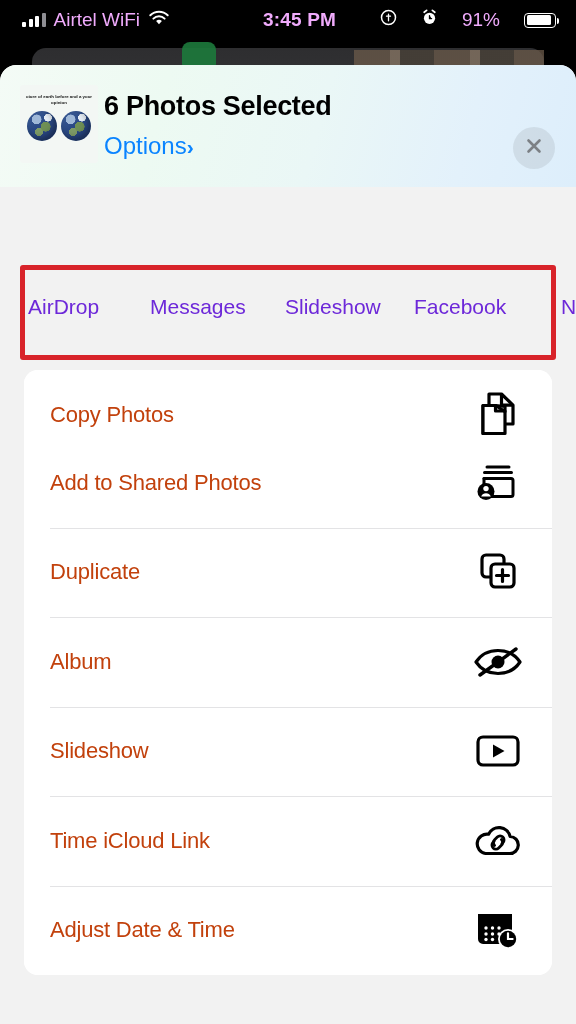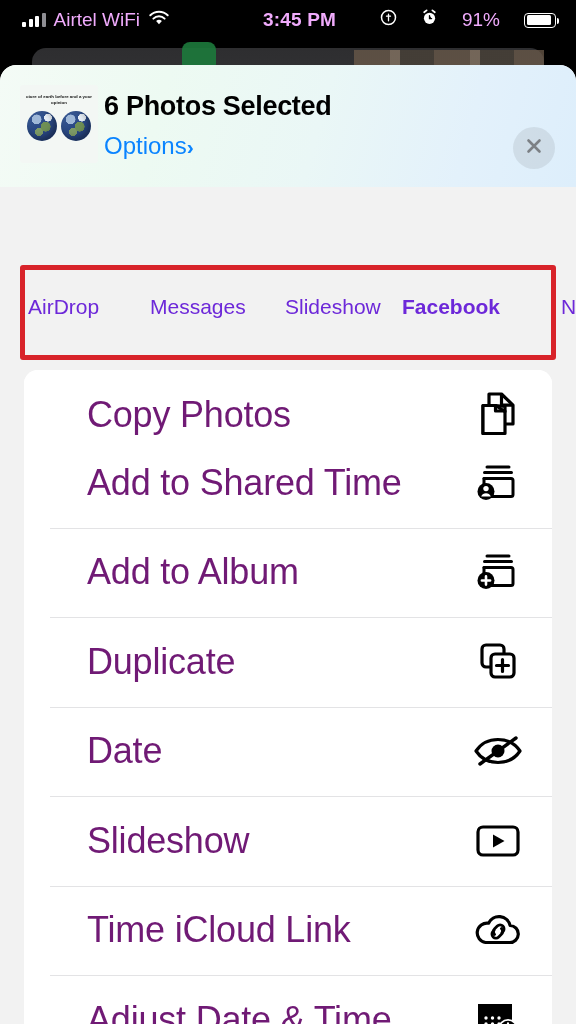--- a/index.html
+++ b/index.html
@@ -134,21 +134,21 @@
   .card.rest{ top:251px; }
   .row{
     height:89.5px; display:flex; align-items:center;
     padding:0 26px 0 26px; position:relative; background:#fff;
   }
   .row + .row::before{
     content:""; position:absolute; left:26px; right:0; top:0; height:1px;
     background:#e3e3e5;
   }
   .row-label{
-    flex:1; font-size:36px; color:#701a75; letter-spacing:-.2px;margin-left:37px;
+    flex:1; font-size:22px; color:#c2410c; letter-spacing:-.2px;
   }
   .row-icon{
     width:56px; height:56px; display:flex; align-items:center; justify-content:center;
     flex:0 0 auto;
   }
   .row-icon svg{ display:block; }
 
   
   .annot{
     position:absolute; left:20px; top:265px; width:536px; height:95px;
@@ -206,21 +206,21 @@
 </div>
 
 <div class="sheet">
 
   <div class="list-scroll">
 
     <div>
       <span class="app-label" style="left:28px;">AirDrop</span>
       <span class="app-label" style="left:150px;">Messages</span>
       <span class="app-label" style="left:285px;">Slideshow</span>
-      <span class="app-label" style="left:402px;font-weight:bold;">Facebook</span>
+      <span class="app-label" style="left:414px;">Facebook</span>
       <span class="app-label" style="left:561px;">N</span>
     </div>
 
     <div class="card first">
       <div class="row">
         <span class="row-label">Copy Photos</span>
         <span class="row-icon">
           <svg width="46" height="50" viewBox="0 0 46 50" fill="none" stroke="#000" stroke-width="3.2" stroke-linejoin="round">
             <path d="M14 4h12.5L38 15.2V34H14z" fill="#fff"></path>
             <path d="M26.5 4v11.2H38"></path>
@@ -228,59 +228,47 @@
             <path d="M8 15.5h12.5V21H30v22.5H8z" fill="#fff"></path>
             <path d="M20.5 15.5 30 21.5"></path>
           </svg>
         </span>
       </div>
     </div>
 
     <div class="card rest">
 
       <div class="row">
-        <span class="row-label">Add to Shared Time</span>
+        <span class="row-label">Add to Shared Photos</span>
         <span class="row-icon">
           <svg width="50" height="44" viewBox="0 0 50 44" fill="none" stroke="#000" stroke-width="3" stroke-linecap="round">
             <path d="M14 6h22M11.5 11.5h27"></path>
             <path d="M11 17.5h27a2 2 0 0 1 2 2v14a2 2 0 0 1-2 2H17" stroke-linejoin="round"></path>
             <path d="M11 17.5v6" stroke-linejoin="round"></path>
             <circle cx="13" cy="30.5" r="8.5" fill="#000" stroke="none"></circle>
             <circle cx="13" cy="27.6" r="2.7" fill="#fff" stroke="none"></circle>
             <path d="M8.2 35.6c.9-2.2 2.6-3.3 4.8-3.3s3.9 1.1 4.8 3.3" fill="#fff" stroke="none"></path>
           </svg>
         </span>
       </div>
 
-      <div class="row">
-        <span class="row-label">Add to Album</span>
-        <span class="row-icon">
-          <svg width="50" height="44" viewBox="0 0 50 44" fill="none" stroke="#000" stroke-width="3" stroke-linecap="round">
-            <path d="M14 6h22M11.5 11.5h27"></path>
-            <path d="M11 17.5h27a2 2 0 0 1 2 2v14a2 2 0 0 1-2 2H17" stroke-linejoin="round"></path>
-            <path d="M11 17.5v6" stroke-linejoin="round"></path>
-            <circle cx="13" cy="30.5" r="8.5" fill="#000" stroke="none"></circle>
-            <path d="M13 26.4v8.2M8.9 30.5h8.2" stroke="#fff" stroke-width="2.6"></path>
-          </svg>
-        </span>
-      </div>
 
       <div class="row">
         <span class="row-label">Duplicate</span>
         <span class="row-icon">
           <svg width="46" height="46" viewBox="0 0 46 46" fill="none" stroke="#000" stroke-width="3.2" stroke-linejoin="round">
             <rect x="7" y="6" width="22" height="22" rx="4" fill="#fff"></rect>
             <rect x="16" y="15" width="23" height="23" rx="4" fill="#fff"></rect>
             <path d="M27.5 20.5v12M21.5 26.5h12" stroke-linecap="round"></path>
           </svg>
         </span>
       </div>
 
       <div class="row">
-        <span class="row-label">Date</span>
+        <span class="row-label">Album</span>
         <span class="row-icon">
           <svg width="52" height="40" viewBox="0 0 52 40" fill="none" stroke="#000" stroke-width="3.2" stroke-linecap="round" stroke-linejoin="round">
             <path d="M4 20c5-7.5 12.6-11.5 22-11.5S43 12.5 48 20c-5 7.5-12.6 11.5-22 11.5S9 27.5 4 20z"></path>
             <circle cx="26" cy="20" r="6.5" fill="#000" stroke="none"></circle>
             <path d="M8 33 44 7" stroke-width="3.4"></path>
           </svg>
         </span>
       </div>
 
       <div class="row">

